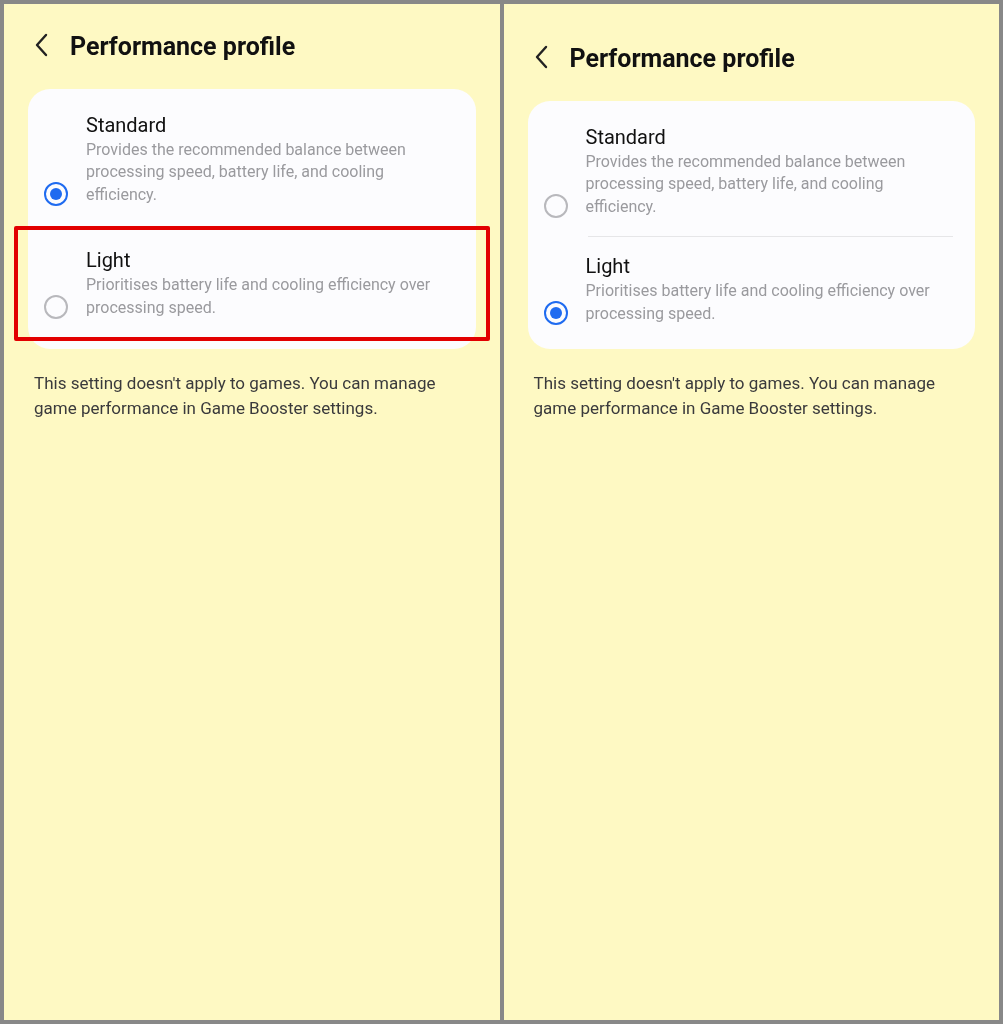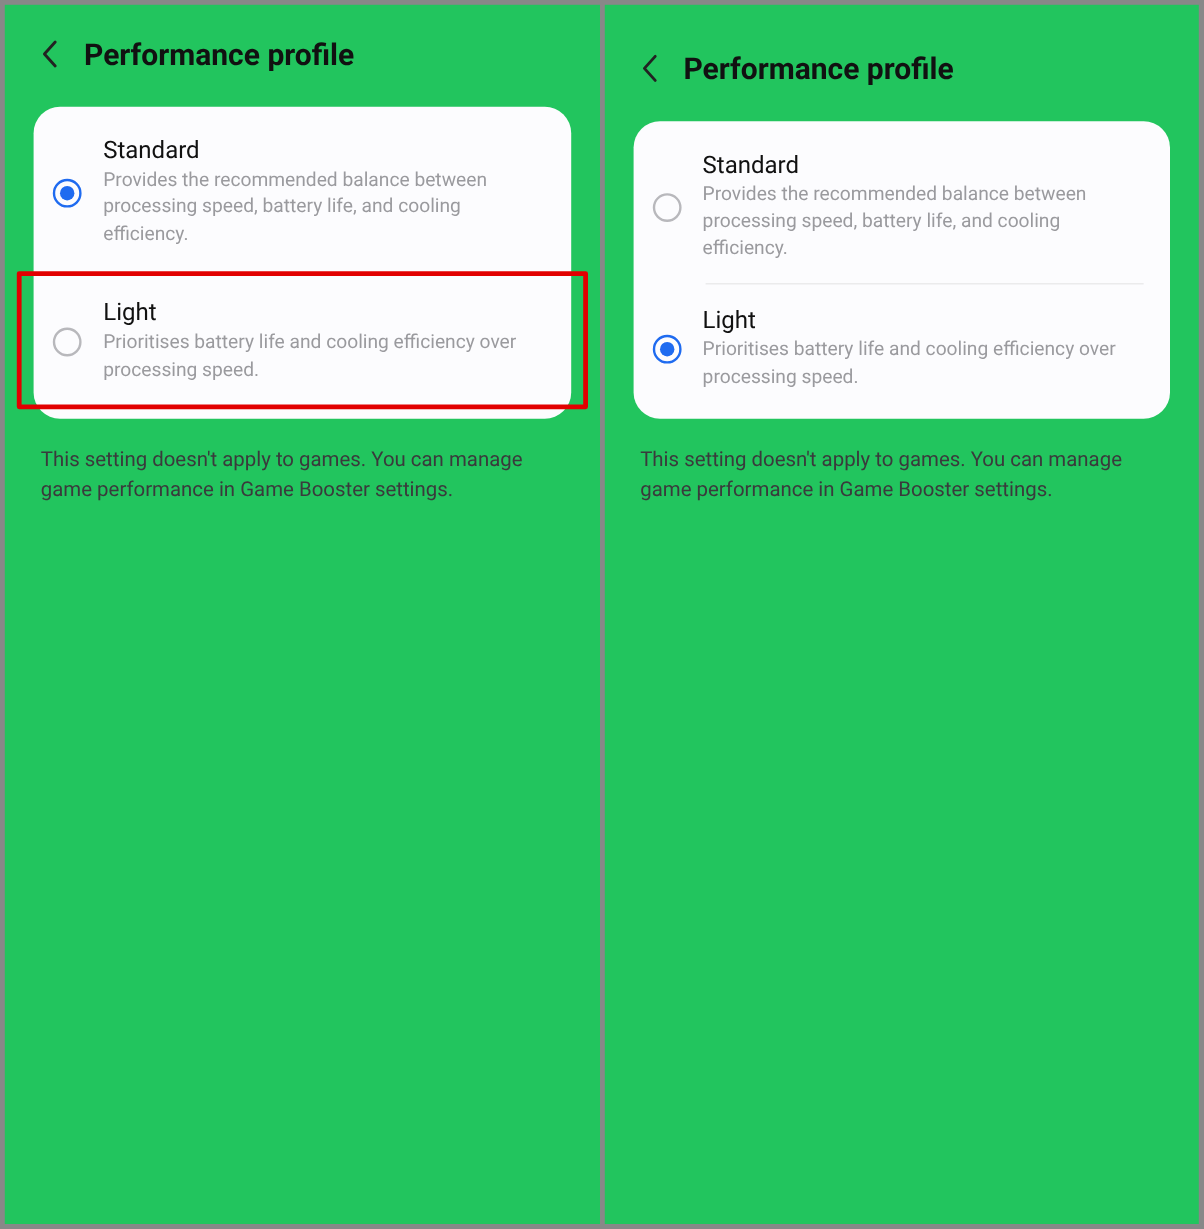--- a/index.html
+++ b/index.html
@@ -7,21 +7,21 @@
     font-family: -apple-system, BlinkMacSystemFont, "Segoe UI", Roboto, sans-serif;
     background: #888;
     width: 1003px;
     height: 1024px;
     display: flex;
     padding: 4px;
     gap: 4px;
   }
   .pane {
     flex: 1;
-    background: #22c55e;
+    background: #fef9c3;
     display: flex;
     flex-direction: column;
     padding: 28px 24px 24px 24px;
     overflow: hidden;
   }
   .header {
     display: flex;
     align-items: center;
     gap: 16px;
     margin-bottom: 28px;
@@ -37,21 +37,21 @@
     font-weight: 700;
     color: #111;
   }
   .card {
     background: #fcfcfe;
     border-radius: 22px;
     padding: 6px 0;
   }
   .option {
     display: flex;
-    align-items: center;
+    align-items: flex-end;
     gap: 18px;
     padding: 18px 22px 18px 16px;
     cursor: pointer;
     position: relative;
   }
   .option + .option::before {
     content: "";
     position: absolute;
     top: 0;
     left: 60px;

